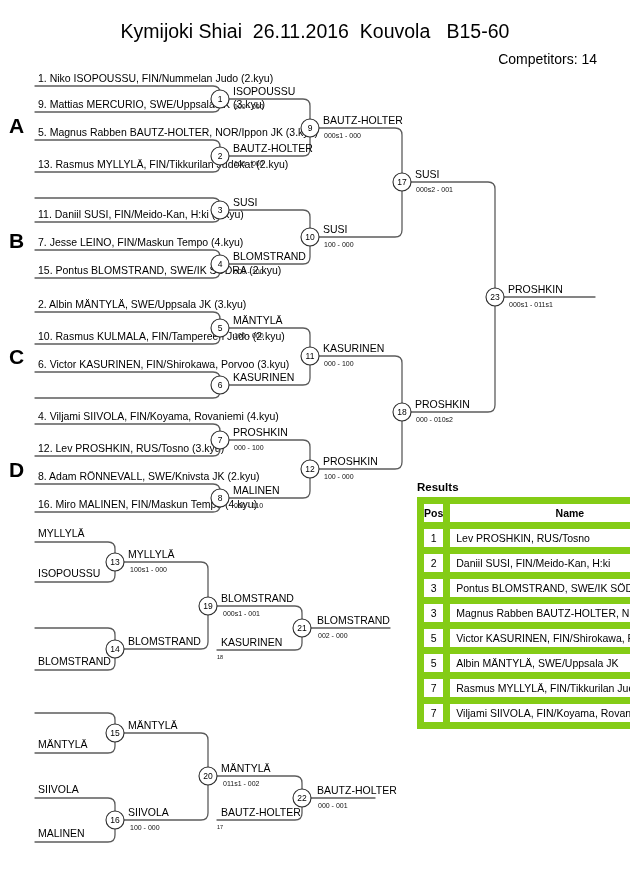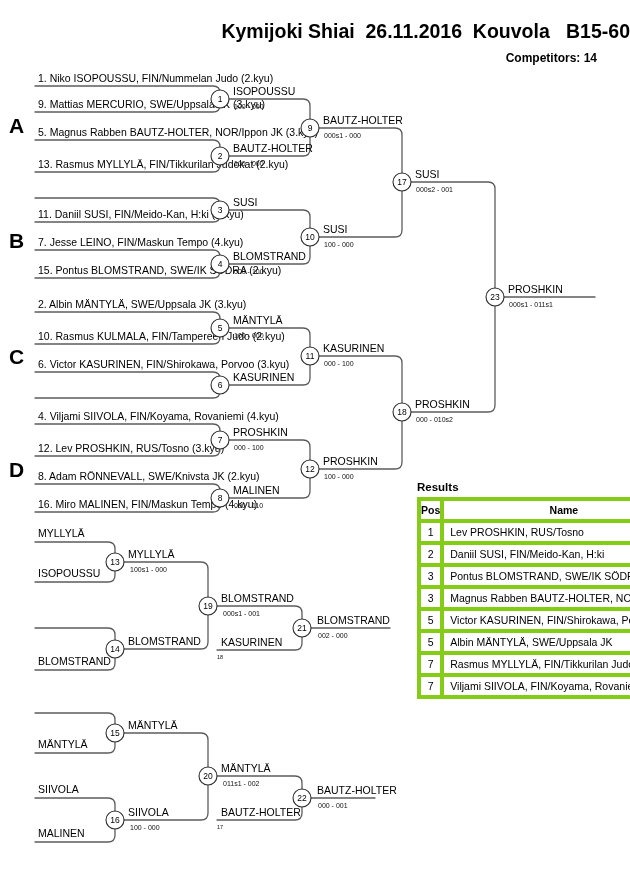--- a/index.html
+++ b/index.html
@@ -1,37 +1,37 @@
 <!DOCTYPE html>
 <html><head>
 <meta charset="utf-8">
 <style>
   html,body{margin:0;padding:0;}
   body{
     width:630px;height:891px;position:relative;background:#fff;overflow:hidden;
     font-family:"Liberation Sans",sans-serif;color:#000;
   }
-  #title{position:absolute;left:0;top:20px;width:630px;text-align:right;
-    font-size:19.5px;font-weight:bold;white-space:pre;}
-  #competitors{position:absolute;top:51px;right:33px;font-size:12px;font-weight:bold;text-align:center;}
+  #title{position:absolute;left:0;top:20px;width:630px;text-align:center;
+    font-size:19.5px;font-weight:normal;white-space:pre;}
+  #competitors{position:absolute;top:51px;right:33px;font-size:14px;font-weight:normal;text-align:center;}
   svg{position:absolute;left:0;top:0;}
   svg text{font-family:"Liberation Sans",sans-serif;fill:#000;}
   .slot{font-size:10.5px;}
   .win{font-size:10.5px;}
   .sc{font-size:7px;fill:#111;}
   .tiny{font-size:5.5px;fill:#111;}
   .num{font-size:8.5px;text-anchor:middle;}
   .sec{font-size:21px;font-weight:bold;}
   .bl{fill:none;stroke:#5c5c5c;stroke-width:1.3;stroke-linejoin:round;stroke-linecap:round;}
   .mc{fill:#fff;stroke:#2d2d2d;stroke-width:1.1;}
   #results-title{position:absolute;left:417px;top:481px;width:188px;text-align:left;
     font-weight:bold;font-size:11.5px;}
   #results-table{position:absolute;left:417px;top:497px;border-collapse:collapse;
     border:2px solid #000;font-size:10.5px;table-layout:fixed;}
-  #results-table th,#results-table td{border:4px solid #84cc16;height:18px;padding:0;line-height:18px;}
+  #results-table th,#results-table td{border:7px solid #84cc16;height:18px;padding:0;line-height:18px;}
   #results-table th{font-weight:bold;text-align:center;}
   .posc{width:43px;text-align:center;}
   .namec{width:145px;text-align:left;padding-left:6px !important;white-space:nowrap;overflow:visible;}
 </style>
 </head>
 <body>
 
 <div id="title">Kymijoki Shiai  26.11.2016  Kouvola   B15-60</div>
 <div id="competitors">Competitors: 14</div>
 

